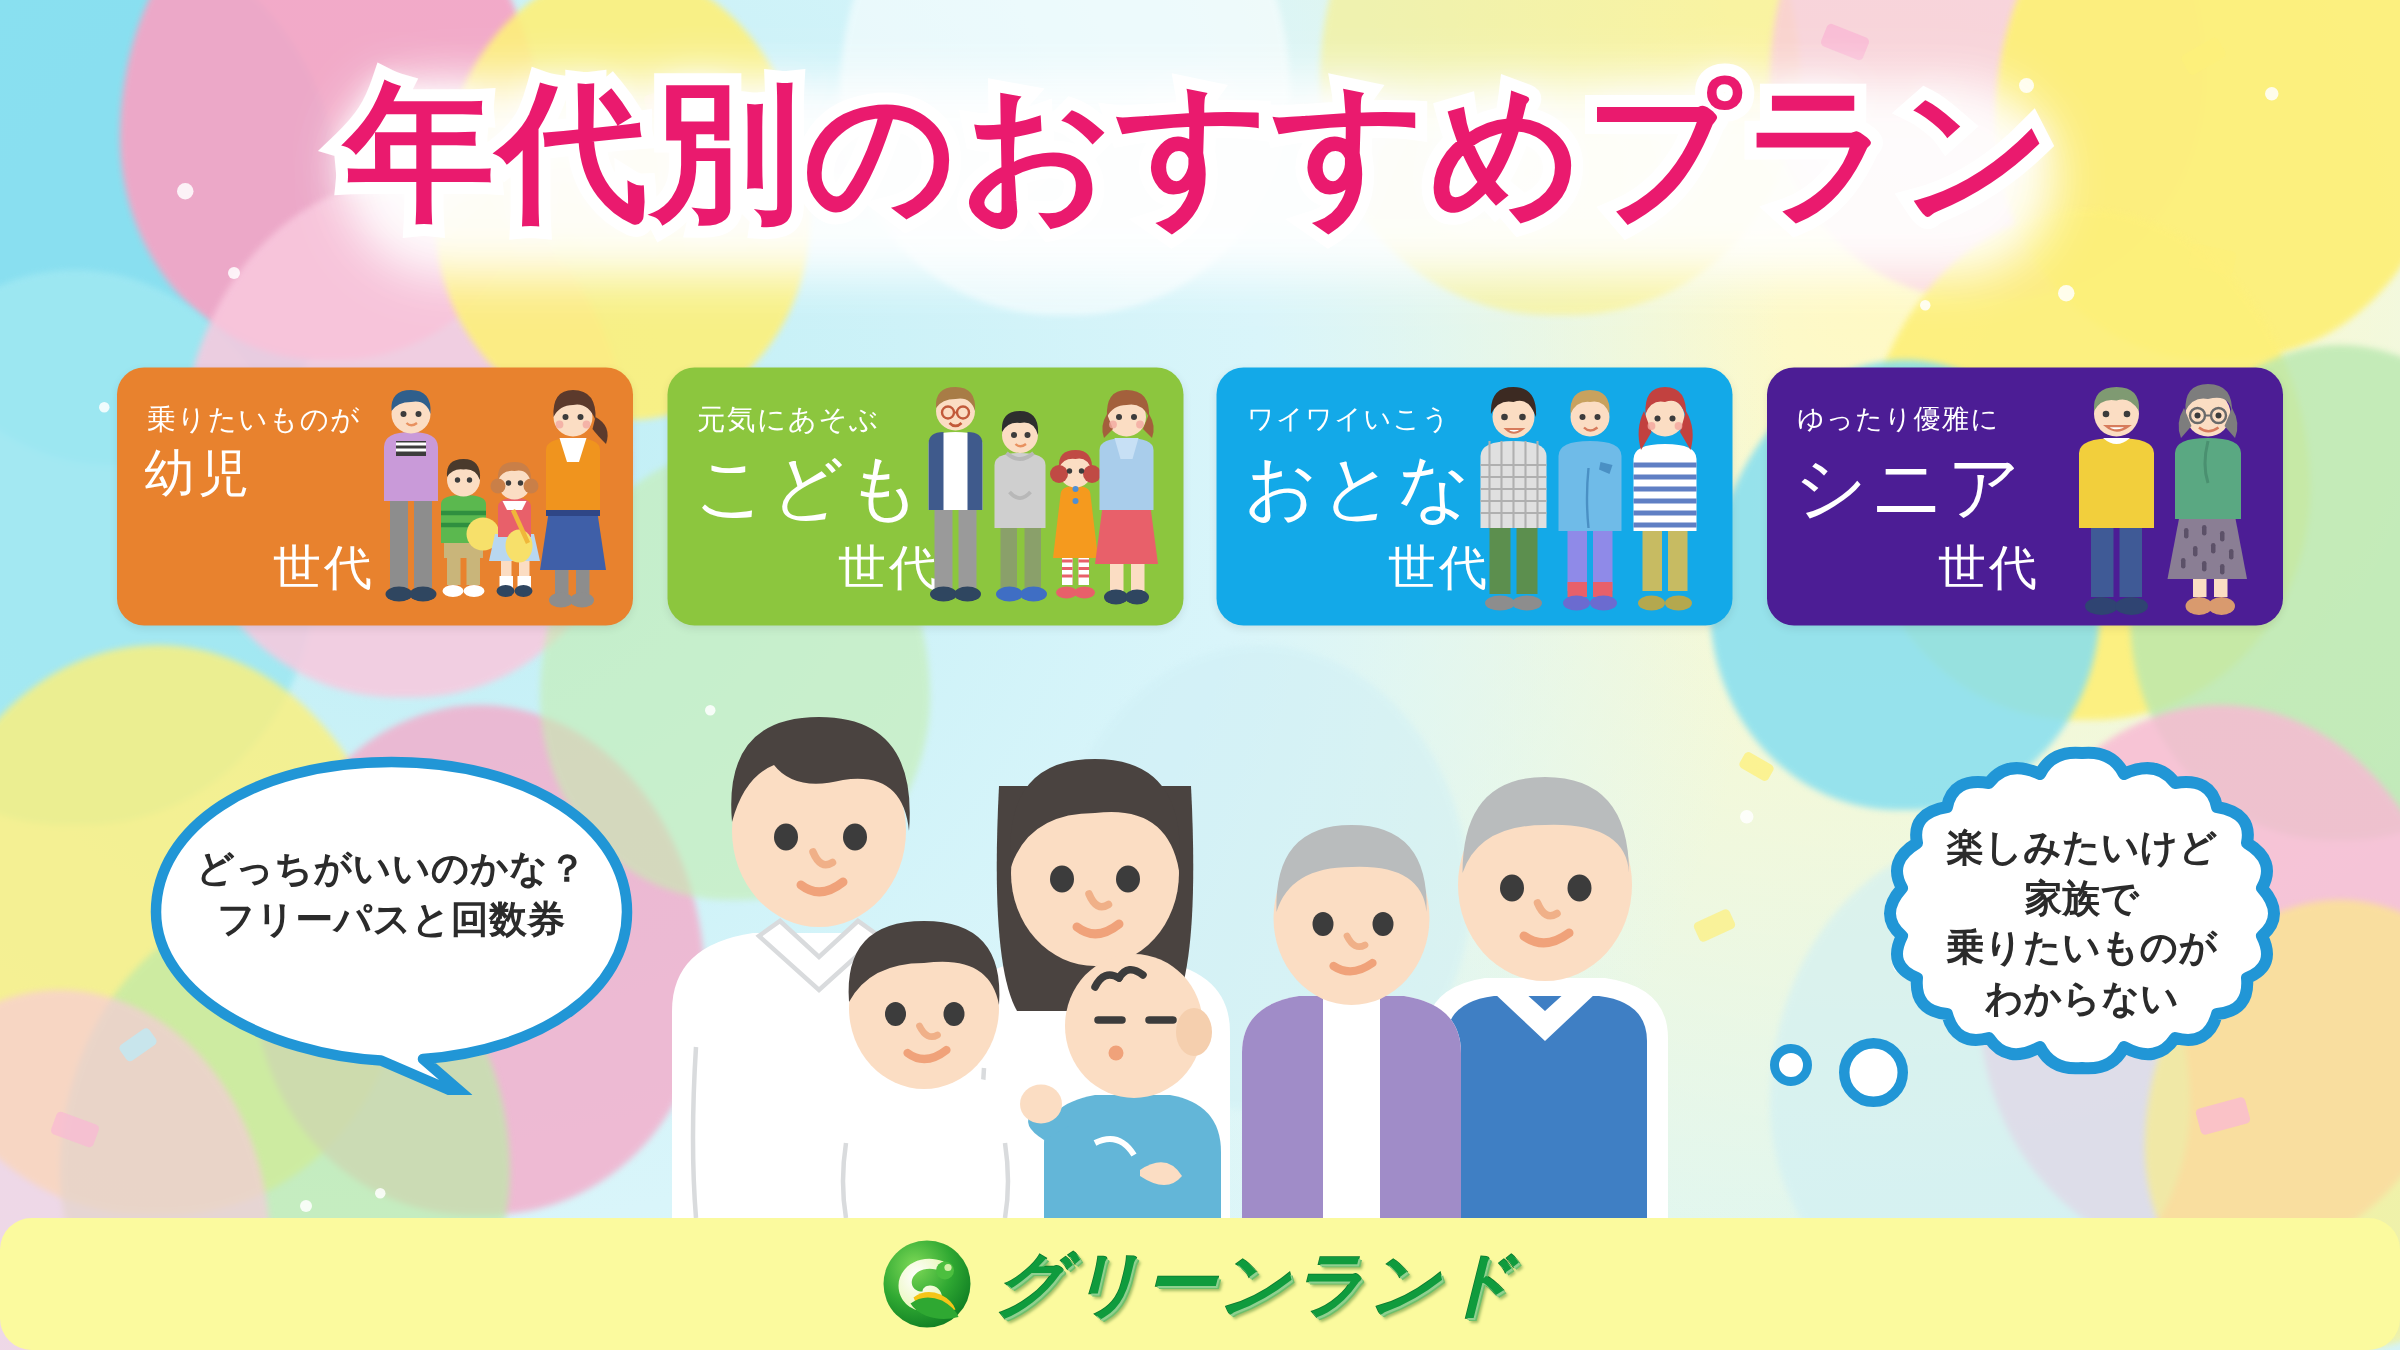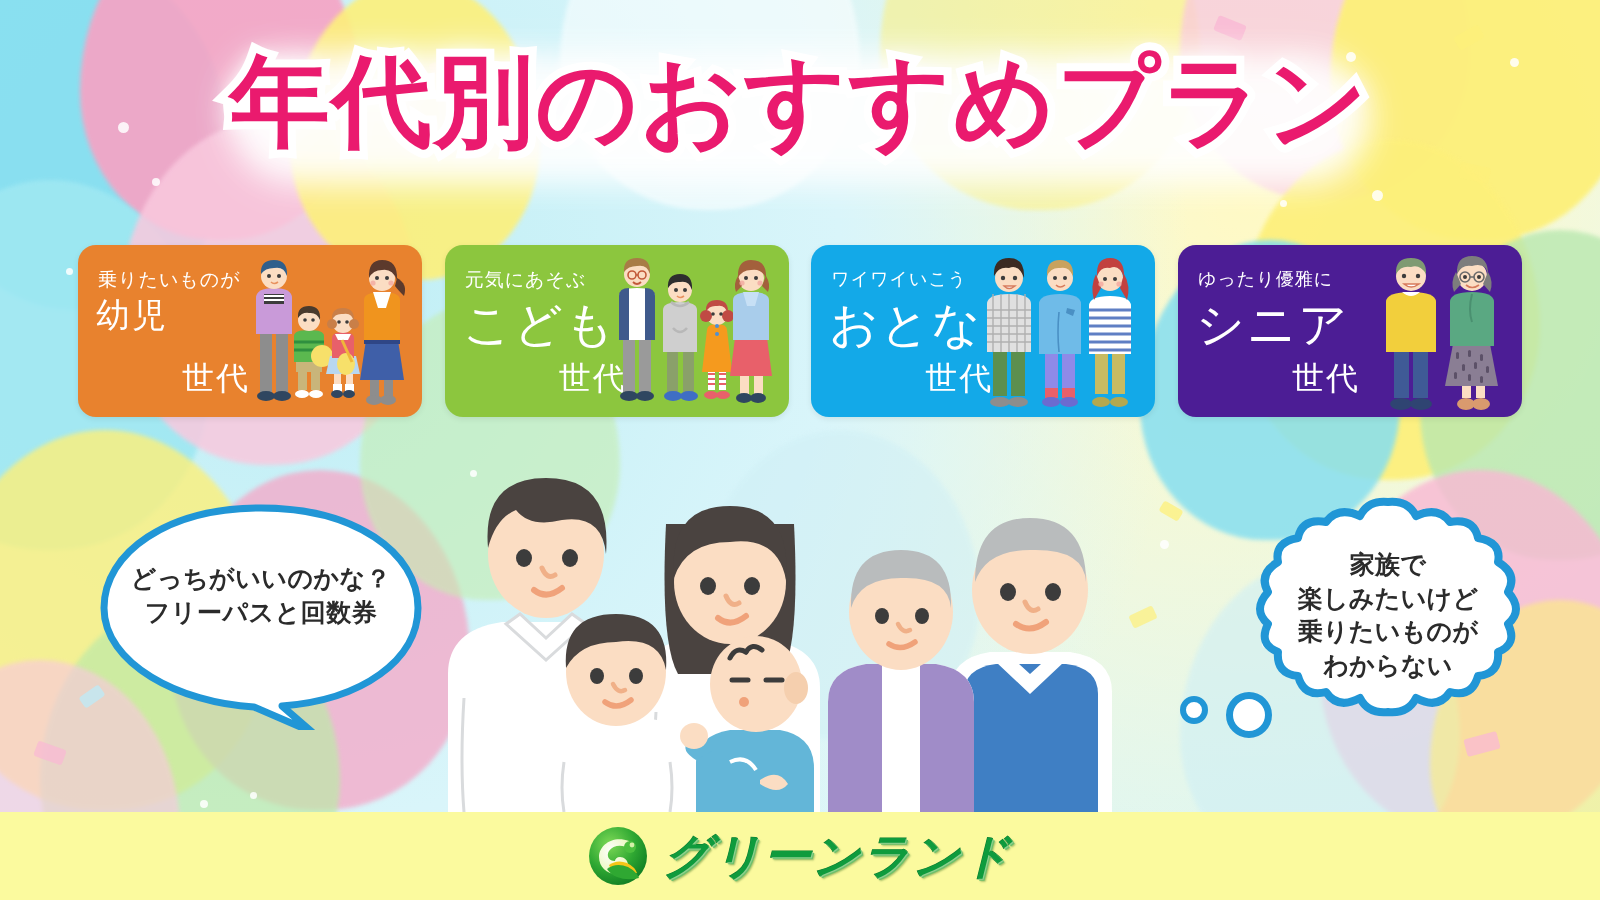--- a/index.html
+++ b/index.html
@@ -82,21 +82,21 @@
     position:absolute;left:0;right:0;top:56px;text-align:center;
     font-family:"DejaVu Sans","Liberation Sans",sans-serif;
     font-size:25px;font-weight:bold;color:#2b2b2b;line-height:1.34;letter-spacing:.3px;
   }
   .bubble-right-text div{white-space:nowrap;}
   .think-dot{position:absolute;border-radius:50%;background:#fff;border:7px solid #2196d6;box-sizing:border-box;}
 
   
   .footer{
     position:absolute;left:0;bottom:0;width:1600px;height:88px;background:#fbfa9e;z-index:40;
-    display:flex;align-items:center;justify-content:center;gap:14px;
+    display:flex;align-items:center;justify-content:center;gap:14px;border-radius:21px;
   }
   .logo-mark{width:62px;height:62px;flex:0 0 auto;}
   .logo-text{
     font-family:"DejaVu Sans","Liberation Sans",sans-serif;
     font-size:47px;font-weight:bold;font-style:italic;letter-spacing:2px;
     color:#0f9b3d;
     text-shadow:1px 1px 0 #8fd08f, 2px 2px 0 #6cc06c, 3px 3px 2px rgba(0,80,0,.35);
     -webkit-text-stroke:1px #0b7a30;
     paint-order:stroke fill;
   }
@@ -558,22 +558,22 @@
         <path id="scallop" d="
           M150 10
           q20 -2 28 14 q22 -10 34 6 q24 -4 28 16 q24 4 20 24 q20 12 10 30
           q16 18 0 32 q10 20 -10 28 q2 22 -20 24 q-6 22 -28 16 q-12 18 -34 6
           q-8 16 -28 14 q-20 2 -28 -14 q-22 12 -34 -6 q-22 6 -28 -16
           q-22 -2 -20 -24 q-20 -8 -10 -28 q-16 -14 0 -32 q-10 -18 10 -30
           q-4 -20 20 -24 q4 -20 28 -16 q12 -16 34 -6 q8 -16 28 -14 Z"></path>
       </g>
     </svg>
     <div class="bubble-right-text">
+      <div>楽しみたいけど</div>
       <div>家族で</div>
-      <div>楽しみたいけど</div>
       <div>乗りたいものが</div>
       <div>わからない</div>
     </div>
   </div>
   <div class="think-dot" style="left:1226px;top:692px;width:46px;height:46px;"></div>
   <div class="think-dot" style="left:1180px;top:696px;width:28px;height:28px;border-width:6px;"></div>
 
   <div class="footer">
     <div class="logo-mark">
       <svg viewBox="0 0 62 62" width="62" height="62" xmlns="http://www.w3.org/2000/svg">

